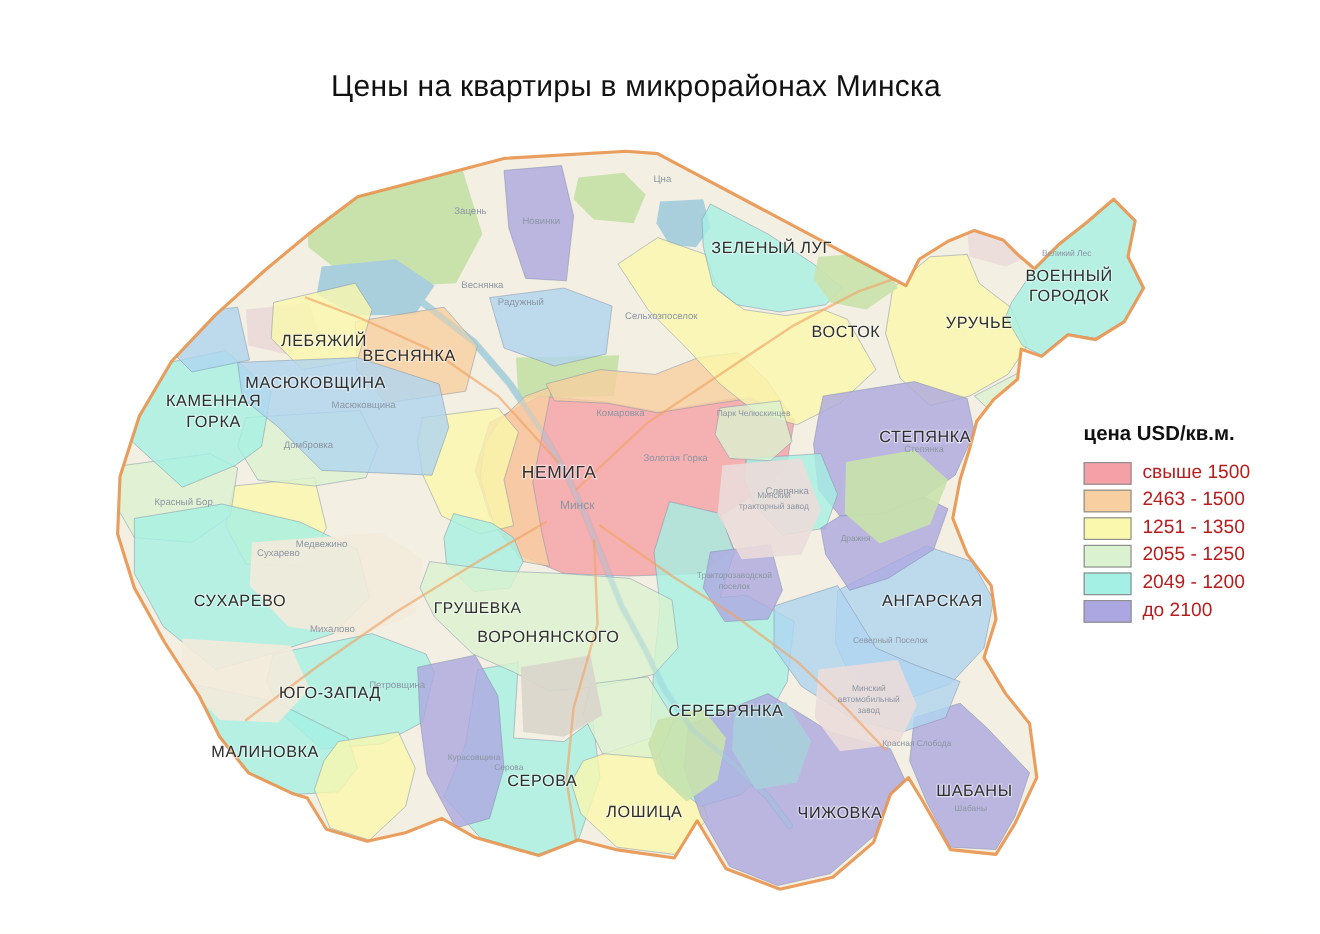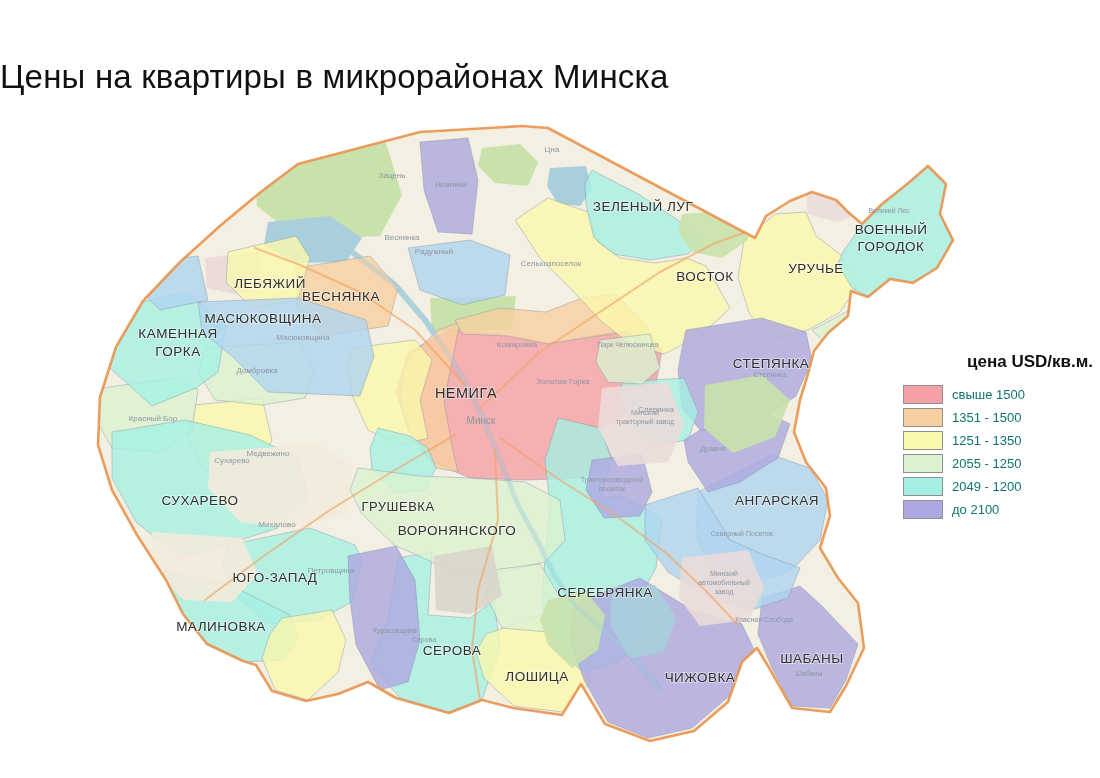--- a/index.html
+++ b/index.html
@@ -1,27 +1,27 @@
 <!DOCTYPE html>
 <html><head>
 <meta charset="utf-8">
 <style>
   html,body{margin:0;padding:0;background:#ffffff;}
   #frame{position:relative;width:1100px;height:778px;background:#ffffff;overflow:hidden;
          font-family:"Liberation Sans",sans-serif;}
-  #map-title{position:absolute;left:0;top:58px;width:1060px;text-align:left;
-             font-size:33px;color:#111;letter-spacing:0.2px;}
+  #map-title{position:absolute;left:0;top:58px;width:1060px;text-align:center;
+             font-size:25px;color:#111;letter-spacing:0.2px;}
   #map-svg{position:absolute;left:0;top:0;}
   #map-svg text{font-family:"Liberation Sans",sans-serif;}
-  #legend{position:absolute;left:903px;top:352px;width:190px;text-align:right;}
+  #legend{position:absolute;left:903px;top:352px;width:190px;}
   #legend .legend-title{font-size:17px;font-weight:bold;color:#111;margin-bottom:12px;}
   .legend-row{display:flex;align-items:center;height:20px;margin-bottom:3px;}
   .legend-swatch{width:40px;height:19px;border:1px solid #8f8f8f;box-sizing:border-box;
                  margin-right:9px;flex:0 0 auto;}
-  .legend-label{font-size:13px;color:#0f766e;white-space:nowrap;}
+  .legend-label{font-size:16px;color:#b91c1c;white-space:nowrap;}
 </style>
 </head>
 <body>
 
 <div id="frame">
   <div id="map-title">Цены на квартиры в микрорайонах Минска</div>
 
   <svg id="map-svg" width="1100" height="778" viewBox="0 0 1100 778">
       <defs>
         <clipPath id="cityclip">
@@ -153,21 +153,21 @@
     </svg>
 
   <div id="legend">
     <div class="legend-title">цена USD/кв.м.</div>
     <div class="legend-row">
       <span class="legend-swatch" style="background: rgb(245, 160, 166);"></span>
       <span class="legend-label">свыше 1500</span>
     </div>
     <div class="legend-row">
       <span class="legend-swatch" style="background: rgb(248, 207, 160);"></span>
-      <span class="legend-label">1351 - 1500</span>
+      <span class="legend-label">2463 - 1500</span>
     </div>
     <div class="legend-row">
       <span class="legend-swatch" style="background: rgb(250, 248, 172);"></span>
       <span class="legend-label">1251 - 1350</span>
     </div>
     <div class="legend-row">
       <span class="legend-swatch" style="background: rgb(219, 242, 208);"></span>
       <span class="legend-label">2055 - 1250</span>
     </div>
     <div class="legend-row">

